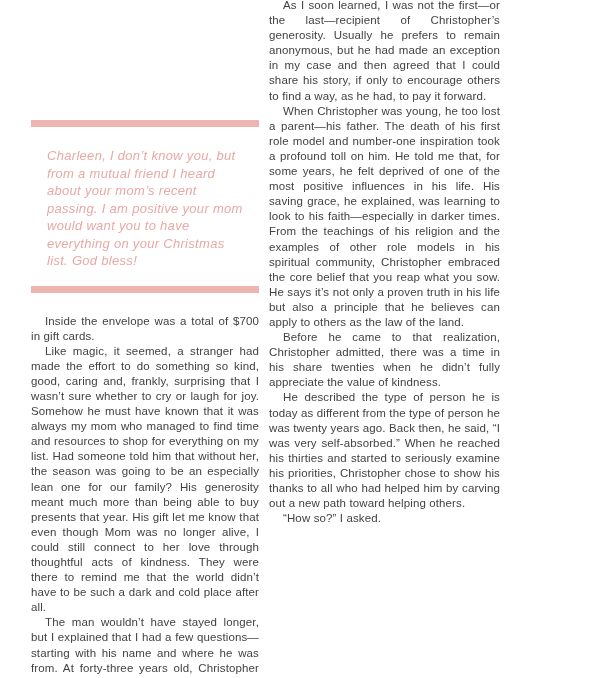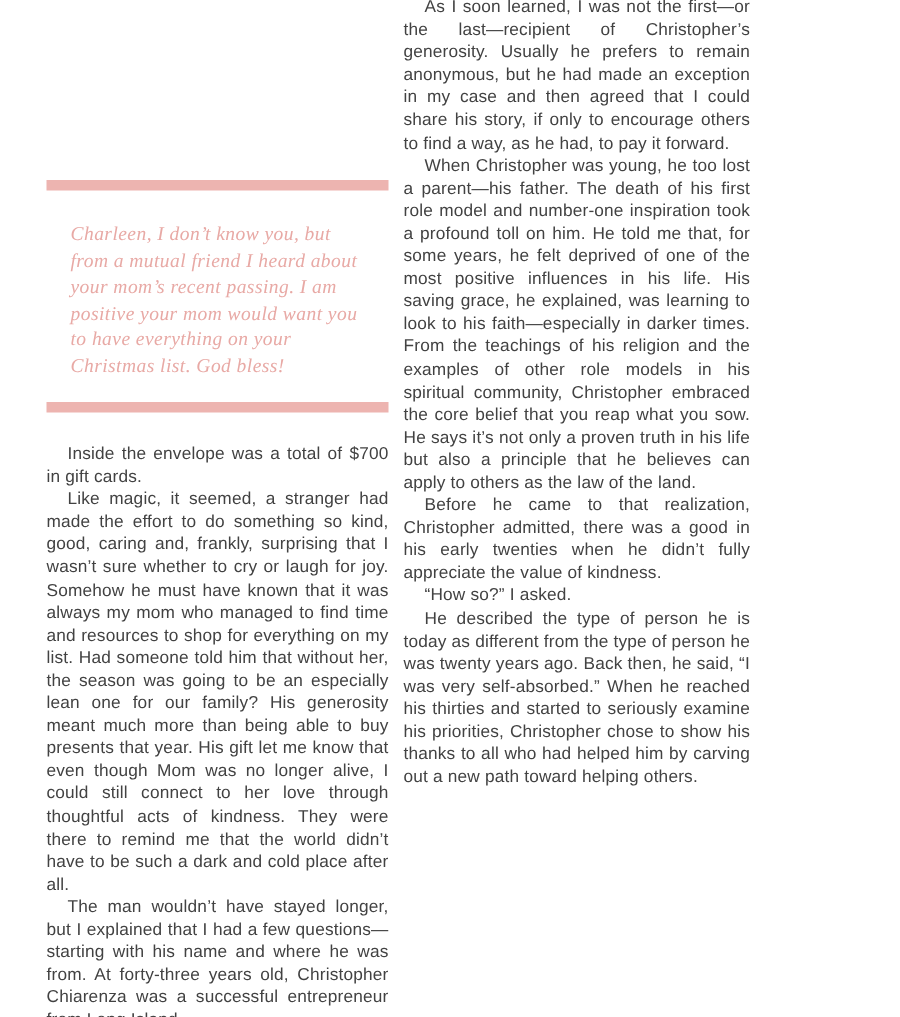--- a/index.html
+++ b/index.html
@@ -25,21 +25,20 @@
   .col {
     position: absolute;
     top: 0;
   }
   .col-left  { left: 31px;  width: 228px; }
   .col-right { left: 269px; width: 231px; }
 
   .quote-block {
     margin: 120px 0 21px 0;
     padding: 0;
-    font-family: Liberation Serif, serif;
   }
   .rule {
     height: 7px;
     background: var(--pink-bar);
   }
   .quote-text {
     margin: 0;
     padding: 20px 12px 16px 16px;
     font-style: italic;
     font-size: 13px;
@@ -74,18 +73,18 @@
     </figure>
 
     <p class="body">Inside the envelope was a total of $700 in gift cards.</p>
     <p class="body">Like magic, it seemed, a stranger had made the effort to do something so kind, good, caring and, frankly, surprising that I wasn’t sure whether to cry or laugh for joy. Somehow he must have known that it was always my mom who managed to find time and resources to shop for everything on my list. Had someone told him that without her, the season was going to be an especially lean one for our family? His generosity meant much more than being able to buy presents that year. His gift let me know that even though Mom was no longer alive, I could still connect to her love through thoughtful acts of kindness. They were there to remind me that the world didn’t have to be such a dark and cold place after all.</p>
     <p class="body">The man wouldn’t have stayed longer, but I explained that I had a few questions—starting with his name and where he was from. At forty-three years old, Christopher Chiarenza was a successful entrepreneur from Long Island.</p>
   </div>
 
   <div class="col col-right">
     <p class="body">As I soon learned, I was not the first—or the last—recipient of Christopher’s generosity. Usually he prefers to remain anonymous, but he had made an exception in my case and then agreed that I could share his story, if only to encourage others to find a way, as he had, to pay it forward.</p>
     <p class="body">When Christopher was young, he too lost a parent—his father. The death of his first role model and number-one inspiration took a profound toll on him. He told me that, for some years, he felt deprived of one of the most positive influences in his life. His saving grace, he explained, was learning to look to his faith—especially in darker times. From the teachings of his religion and the examples of other role models in his spiritual community, Christopher embraced the core belief that you reap what you sow. He says it’s not only a proven truth in his life but also a principle that he believes can apply to others as the law of the land.</p>
-    <p class="body">Before he came to that realization, Christopher admitted, there was a good in his early twenties when he didn’t fully appreciate the value of kindness.</p>
+    <p class="body">Before he came to that realization, Christopher admitted, there was a time in his share twenties when he didn’t fully appreciate the value of kindness.</p>
+    <p class="body">He described the type of person he is today as different from the type of person he was twenty years ago. Back then, he said, “I was very self-absorbed.” When he reached his thirties and started to seriously examine his priorities, Christopher chose to show his thanks to all who had helped him by carving out a new path toward helping others.</p>
     <p class="body">“How so?” I asked.</p>
-    <p class="body">He described the type of person he is today as different from the type of person he was twenty years ago. Back then, he said, “I was very self-absorbed.” When he reached his thirties and started to seriously examine his priorities, Christopher chose to show his thanks to all who had helped him by carving out a new path toward helping others.</p>
   </div>
 
 </div>
 
 </body></html>

